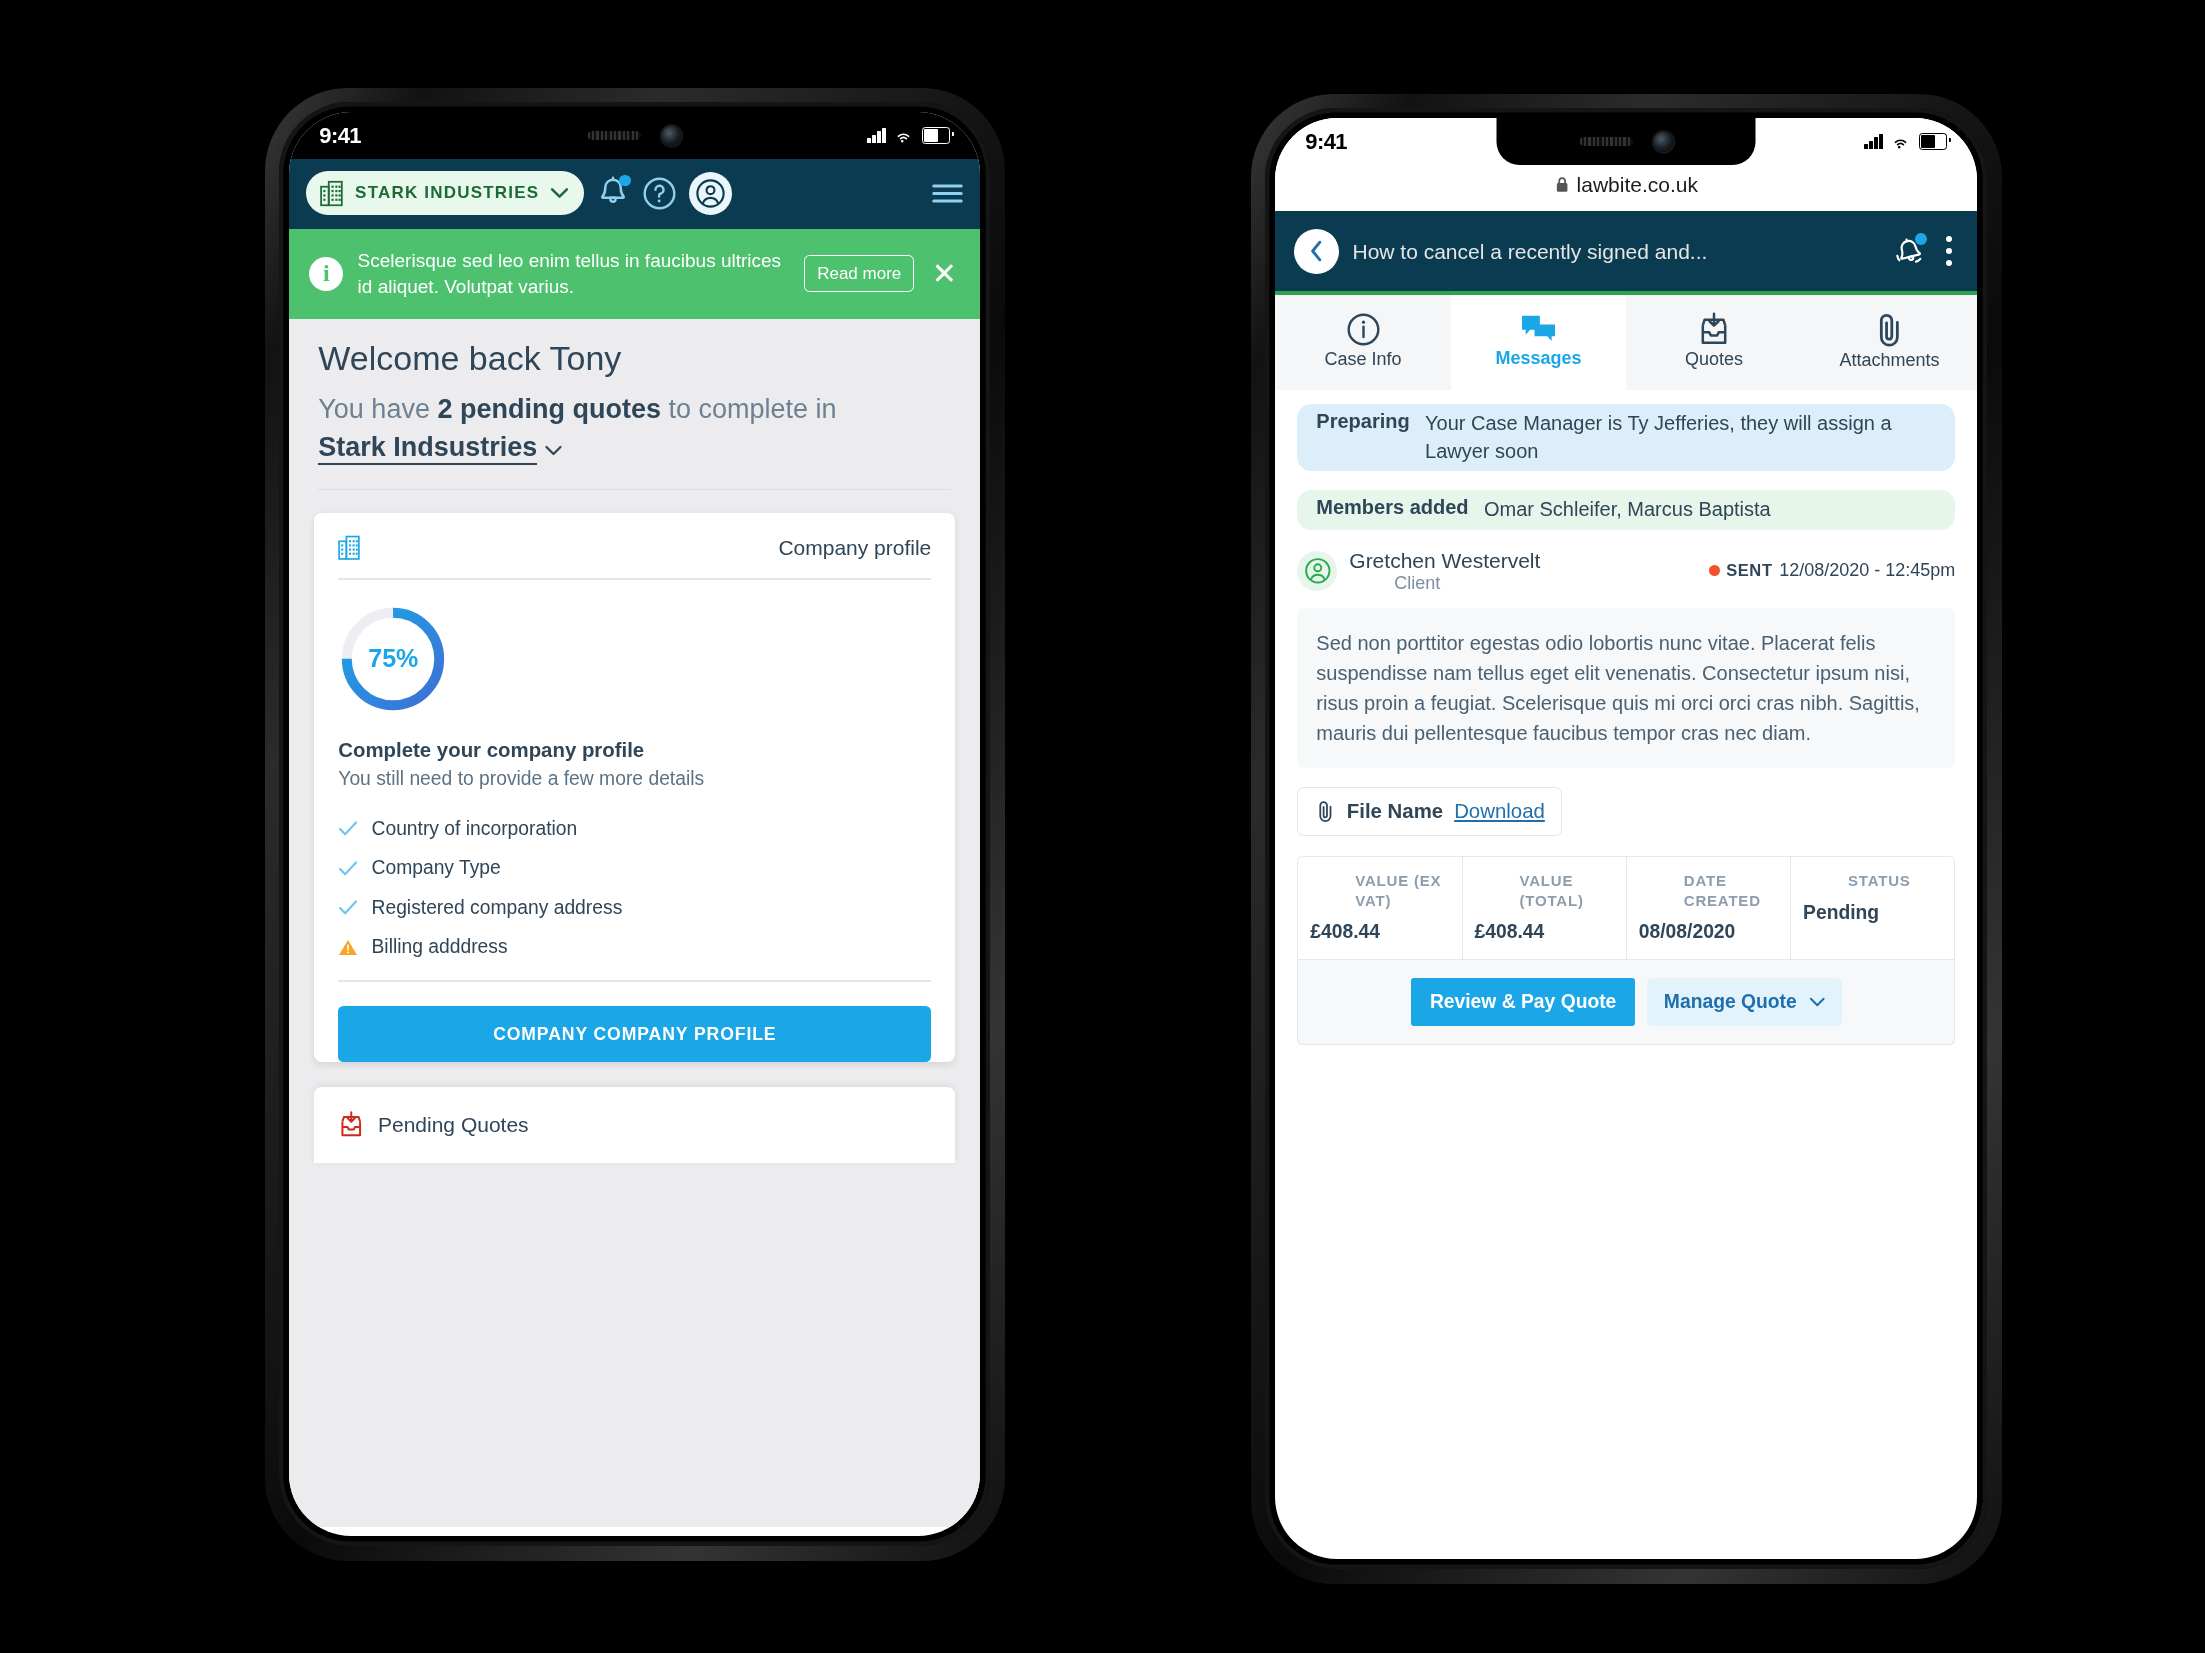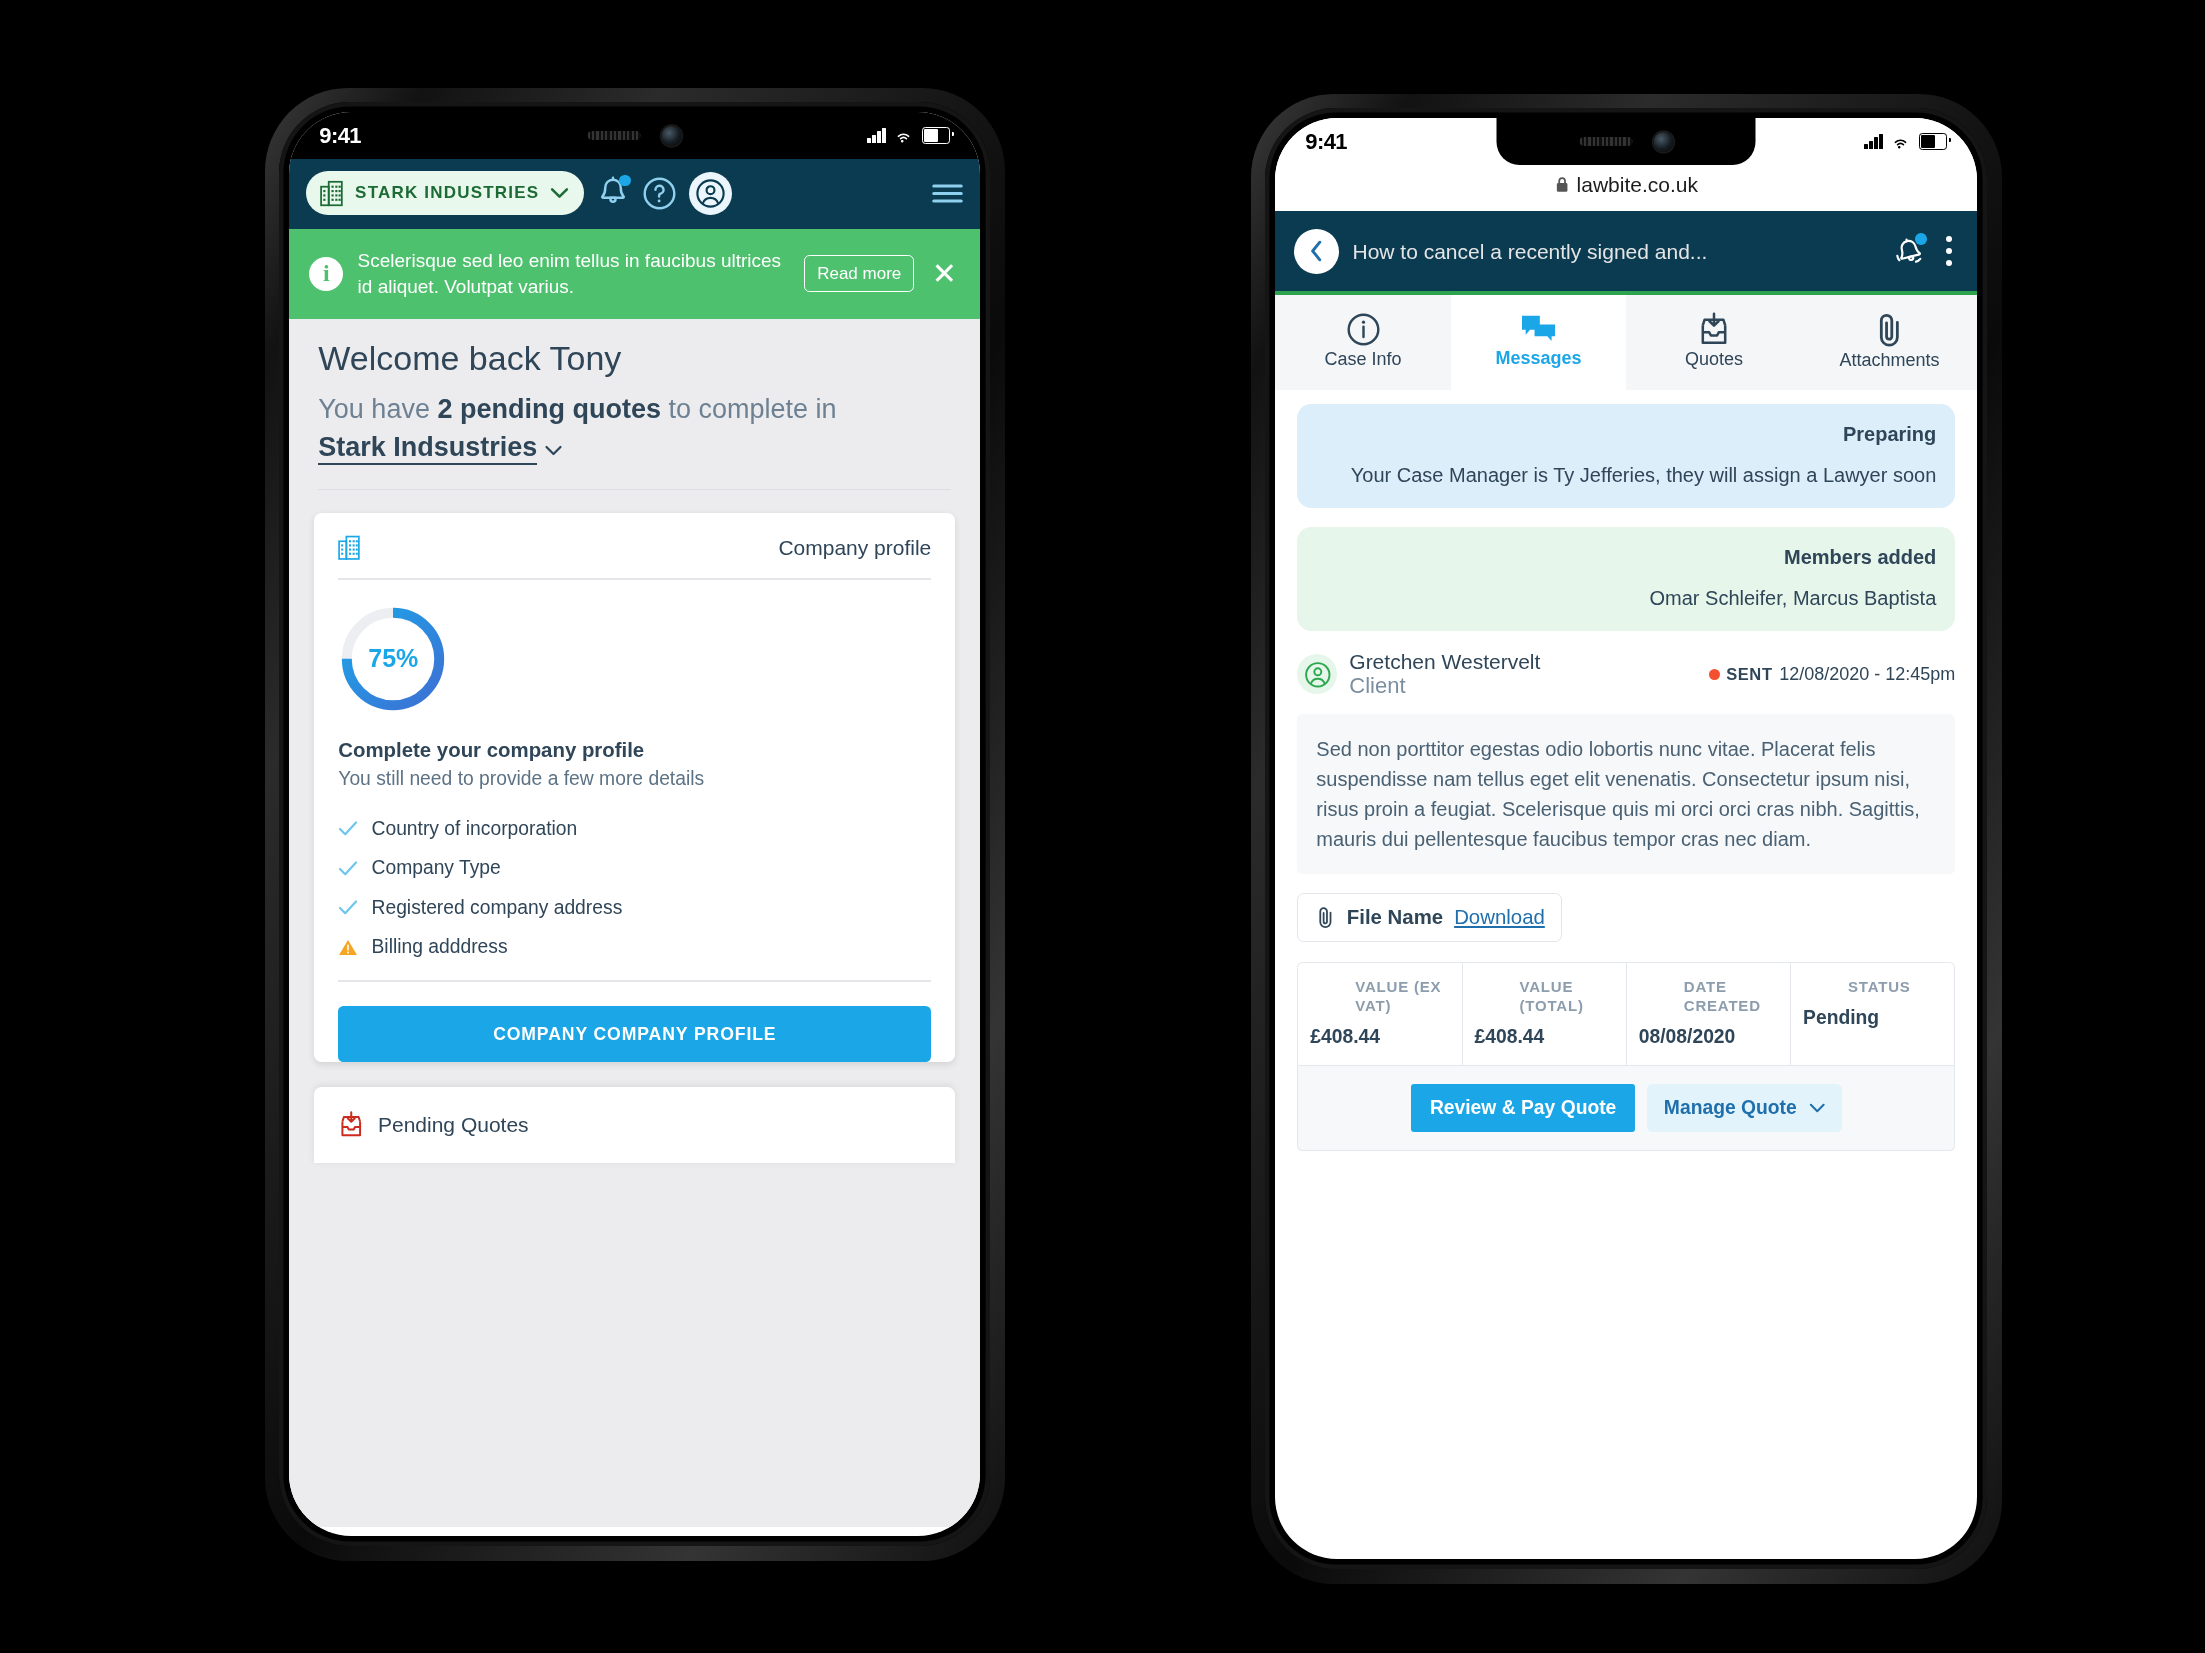--- a/index.html
+++ b/index.html
@@ -109,32 +109,32 @@
   .kebab i{width:6px;height:6px;border-radius:50%;background:#fff;display:block;}
 
   .tabs{display:flex;background:#fff;}
   .tab{flex:1;background:#f4f6f8;display:flex;flex-direction:column;align-items:center;
        padding:16.5px 0 19px;cursor:pointer;}
   .tab.active{background:#fff;}
   .tab-lbl{font-size:18px;color:#2f4558;}
   .tab.active .tab-lbl{color:#1ba6e8;font-weight:bold;}
 
   .r-body{background:#fff;padding:14.3px 22px 0 22px;}
-  .bub{border-radius:14.3px;display:flex;align-items:flex-end;gap:15.4px;padding:19px 19px;margin-bottom:19px;flex-direction:column;}
+  .bub{border-radius:14.3px;display:flex;align-items:flex-start;gap:15.4px;padding:6px 19px;margin-bottom:19px;}
   .bub-blue{background:#ddeefb;}
   .bub-green{background:#e7f6ea;}
   .bub-lbl{font-size:20px;font-weight:bold;color:#2f4558;flex:0 0 auto;}
   .bub-txt{font-size:20px;color:#2f4558;line-height:1.38;}
 
   .msg-head{display:flex;align-items:center;gap:12px;margin:4.4px 0 15.4px;}
   .msg-av{width:40px;height:40px;border-radius:50%;background:#e6f6ea;flex:0 0 auto;
           display:flex;align-items:center;justify-content:center;}
   .msg-who{line-height:1.12;}
   .msg-name{font-size:21px;color:#2f4558;}
-  .msg-role{font-size:22px;color:#7b8fa1;}
+  .msg-role{font-size:18px;color:#7b8fa1;margin-left:45px;}
   .msg-meta{margin-left:auto;display:flex;align-items:center;gap:6.6px;white-space:nowrap;}
   .reddot{width:11px;height:11px;border-radius:50%;background:#f4502f;display:block;}
   .sentlbl{font-size:16.5px;font-weight:bold;color:#2f4558;letter-spacing:0.6px;}
   .senttime{font-size:18px;color:#2f4558;}
 
   .msg-body{background:#f6f8fa;border-radius:5.5px;padding:20px 19px;font-size:20px;
             color:#4a6173;line-height:1.5;margin-bottom:19px;}
   .file-row{display:inline-flex;align-items:center;gap:11px;border:1.7px solid #e2e6ea;
             border-radius:6.6px;padding:12px 16.5px;margin-bottom:20px;cursor:pointer;}
   .file-name{font-size:20.4px;font-weight:bold;color:#2f4558;}

